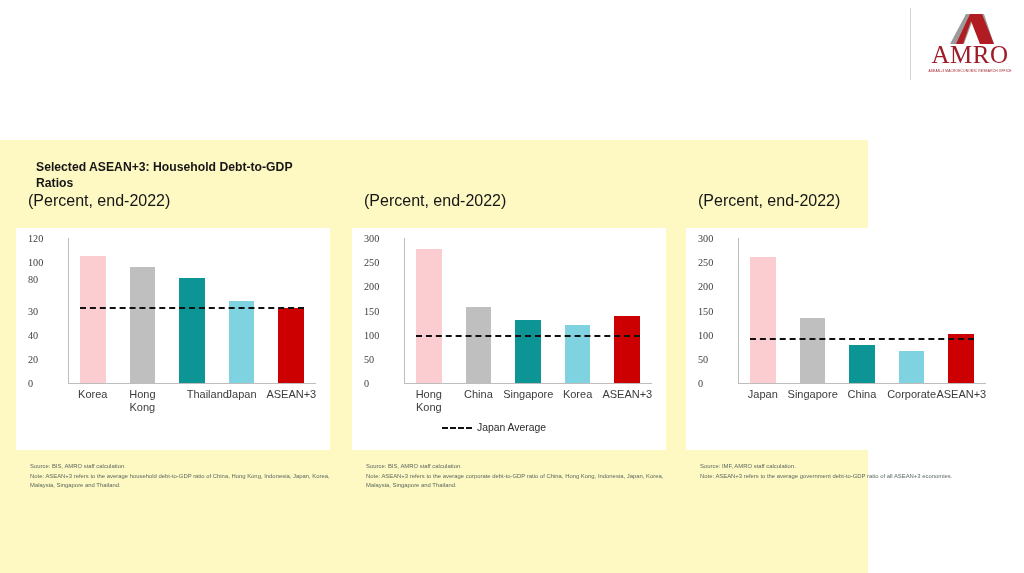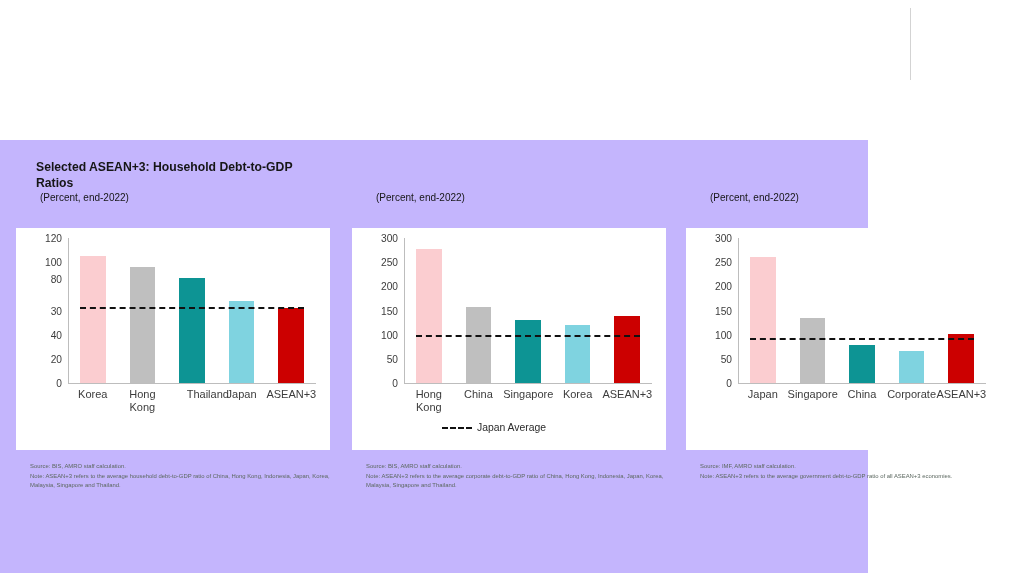--- a/index.html
+++ b/index.html
@@ -68,21 +68,21 @@
     color: #9e1b28;
     white-space: nowrap;
     transform: scale(1.05);
   }
 
   
   #band {
     position: absolute;
     left: 0; top: 140px;
     width: 868px; height: 433px;
-    background: #c4b5fd;
+    background: #fef9c3;
   }
 
   
   .panel {
     position: absolute;
     top: 0;
     width: 330px;
     height: 433px;
   }
   #panel-0 { left: 8px; }
@@ -93,23 +93,23 @@
     position: absolute;
     left: 28px; top: 19px;
     width: 296px;
     font-size: 12.2px;
     font-weight: bold;
     color: #161616;
     line-height: 1.33;
   }
   .panel-subtitle {
     position: absolute;
-    left: 32px; top: 52px;
+    left: 20px; top: 52px;
     width: 296px;
-    font-size: 10px;
+    font-size: 16px;
     color: #161616;
   }
   .panel-title.two-line + .panel-subtitle { top: 52px; }
 
   .card {
     position: absolute;
     left: 8px; top: 88px;
     width: 314px;
     height: 222px;
     background: #ffffff;
@@ -118,25 +118,26 @@
   
   .plot {
     position: absolute;
     left: 0; top: 0;
     width: 314px; height: 222px;
   }
   .ytick {
     position: absolute;
     right: 0;
     width: 34px;
-    text-align: right;
+    text-align: left;
     font-size: 10.2px;
     color: #3c3c3c;
     transform: translateY(-50%);
     white-space: nowrap;
+    font-family: Liberation Serif, serif;
   }
   .yaxis-line {
     position: absolute;
     width: 1px;
     background: #bdbdbd;
   }
   .xaxis-line {
     position: absolute;
     height: 1px;
     background: #bdbdbd;
@@ -181,20 +182,29 @@
     line-height: 1.62;
     color: #5c6860;
   }
   .footnote div { white-space: normal; }
 </style>
 </head>
 <body>
 
 <div id="header">
   <div id="logo-divider"></div>
+  <div id="logo">
+    <svg id="logo-mark" viewBox="0 0 44 30">
+      <polygon points="22,0 8,30 0,30 16,0" fill="#9b9b9b"></polygon>
+      <polygon points="16,0 34,0 44,30 30,30 22,8 14,30 6,30" fill="#9b9b9b"></polygon>
+      <polygon points="20,0 32,0 44,30 30,30 21,7 13,30 6,30" fill="#b01c22"></polygon>
+    </svg>
+    <div id="logo-word">AMRO</div>
+    <div id="logo-sub">ASEAN+3 MACROECONOMIC RESEARCH OFFICE</div>
+  </div>
 </div>
 
 <div id="band">
 
   <div class="panel" id="panel-0">
     <div class="panel-title two-line">Selected ASEAN+3: Household Debt-to-GDP Ratios</div>
     <div class="panel-subtitle">(Percent, end-2022)</div>
     <div class="card">
       <div class="plot" id="plot-0">
           <div class="ytick" style="top: 155px; right: 268px;">0</div>

